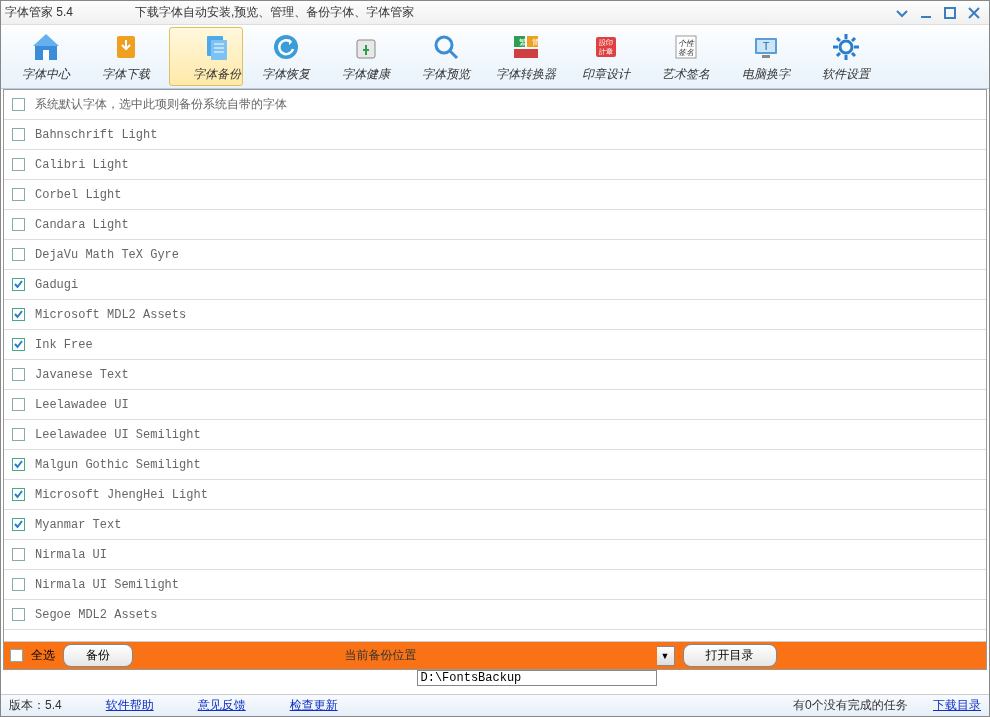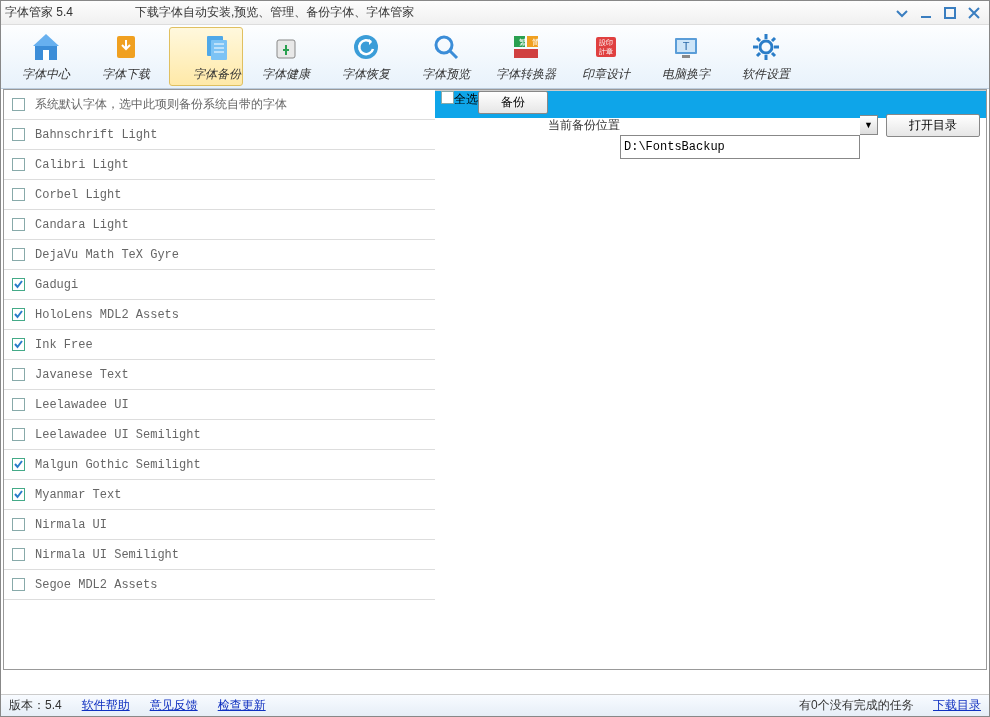--- a/index.html
+++ b/index.html
@@ -11,36 +11,36 @@
 .titlebar .spacer { flex: 1; }
 .titlebar .winbtn { width: 22px; height: 18px; margin-left: 2px; display: flex; align-items: center; justify-content: center; cursor: pointer; }
 .titlebar .winbtn svg { width: 16px; height: 16px; }
 
 .toolbar { height: 64px; background: linear-gradient(#fdfeff, #e8f2fb); border-bottom: 1px solid #bcd; display: flex; padding: 2px 8px; gap: 6px; }
 .tool-item { width: 74px; display: flex; flex-direction: column; align-items: center; justify-content: center; gap: 2px; cursor: pointer; border: 1px solid transparent; border-radius: 3px; padding: 2px 0; }
 .tool-item.active { background: linear-gradient(#fff8dd, #ffe9a8); border: 1px solid #e0c060; padding-left: 22px; }
 .tool-item .ticon { width: 34px; height: 34px; display: flex; align-items: center; justify-content: center; }
 .tool-item .tlabel { font-size: 12px; color: #333; font-style: italic; }
 
-.main-area { position: absolute; top: 88px; left: 2px; right: 2px; bottom: 46px; border: 1px solid #999; background: #fff; display: flex; flex-direction: row; }
+.main-area { position: absolute; top: 88px; left: 2px; right: 2px; bottom: 46px; border: 1px solid #999; background: #fff; display: flex; flex-direction: column; }
 .font-list { flex: 1; overflow-y: scroll; overflow-x: hidden; }
 .font-row { height: 30px; display: flex; align-items: center; padding: 0 8px; border-bottom: 1px solid #ddd; }
 .font-row .cb { width: 13px; height: 13px; margin-right: 10px; }
 .font-row .fname { font-family: "Courier New", monospace; font-size: 12px; color: #666; }
 
-.bottom-bar { height: 28px; display: flex; align-items: flex-start; padding: 0 6px; border-top: 1px solid #ccc; background: #0ea5e9; }
+.bottom-bar { height: 28px; display: flex; align-items: center; padding: 0 6px; gap: 8px; border-top: 1px solid #ccc; background: #f97316; }
 .bottom-bar .cb { width: 13px; height: 13px; vertical-align: middle; }
-.bottom-bar .btn { padding: 2px 22px; border: 1px solid #888; background: linear-gradient(#fff,#e6e6e6); border-radius: 2px; cursor: pointer; font-size: 12px; }
-.bottom-bar .path-input { flex: 0 0 240px; height: 24px; border: 1px solid #888; font-family: "Courier New", monospace; font-size: 12px; padding: 0 3px; margin-top: 44px; }
+.bottom-bar .btn { padding: 2px 22px; border: 1px solid #888; background: linear-gradient(#fff,#e6e6e6); border-radius: 8px; cursor: pointer; font-size: 12px; }
+.bottom-bar .path-input { flex: 0 0 240px; height: 16px; border: 1px solid #888; font-family: "Courier New", monospace; font-size: 12px; padding: 0 3px; margin-top: 44px; }
 .bottom-bar .dd-arrow { width: 18px; height: 20px; border: 1px solid #888; border-left: none; background: linear-gradient(#fff,#ddd); cursor: pointer; display: flex; align-items: center; justify-content: center; font-size: 9px; }
 .bottom-bar .lbl { font-size: 12px; color: #333; }
 .bottom-bar .center-group { margin-left: auto; margin-right: auto; display: flex; align-items: center; }
 
 .statusbar { position: absolute; bottom: 0; left: 0; right: 0; height: 22px; background: linear-gradient(#f8fbff,#e6eef7); border-top: 1px solid #ccc; display: flex; align-items: center; padding: 0 8px; font-size: 12px; color: #333; }
-.statusbar .link { color: #1030c0; text-decoration: underline; margin-left: 20px; cursor: pointer; }
+.statusbar .link { color: #1030c0; text-decoration: underline; margin-left: 44px; cursor: pointer; }
 .statusbar .right { margin-left: auto; }
 
 .cb-empty { border: 1px solid #8aa; background: #fff; }
 .cb-checked { border: 1px solid #4a8; background: #fff; display: inline-flex; align-items: center; justify-content: center; }
 .cb-checked svg { width: 11px; height: 11px; }
 
 ::-webkit-scrollbar { width: 17px; }
 ::-webkit-scrollbar-track { background: #f0f0f0; border-left: 1px solid #ccc; }
 ::-webkit-scrollbar-thumb { background: #c8c8c8; border: 1px solid #aaa; }
 ::-webkit-scrollbar-button { background: #e8e8e8; border: 1px solid #aaa; height: 17px; }
@@ -102,35 +102,35 @@
           <line x1="14" y1="14" x2="24" y2="14" stroke="#fff"></line>
           <line x1="14" y1="18" x2="24" y2="18" stroke="#fff"></line>
           <line x1="14" y1="22" x2="24" y2="22" stroke="#fff"></line>
         </svg>
       </span>
       <span class="tlabel">字体备份</span>
     </div>
     <div class="tool-item">
       <span class="ticon">
         <svg width="34" height="34">
-          <rect x="8" y="10" width="18" height="18" fill="#e8e8e8" stroke="#888" rx="2"></rect>
-          <path d="M14 19h2v-4h2v4h2v2h-2v4h-2v-4h-2z" fill="#2aa050"></path>
-        </svg>
-      </span>
-      <span class="tlabel">字体健康</span>
-    </div>
-    <div class="tool-item">
-      <span class="ticon">
-        <svg width="34" height="34">
           <circle cx="17" cy="17" r="12" fill="#3b9dd8"></circle>
           <path d="M22 12a7 7 0 10 2 7" stroke="#fff" stroke-width="2.5" fill="none"></path>
           <path d="M20 9l3 3-3 3" fill="#fff"></path>
         </svg>
       </span>
       <span class="tlabel">字体恢复</span>
+    </div>
+    <div class="tool-item">
+      <span class="ticon">
+        <svg width="34" height="34">
+          <rect x="8" y="10" width="18" height="18" fill="#e8e8e8" stroke="#888" rx="2"></rect>
+          <path d="M14 19h2v-4h2v4h2v2h-2v4h-2v-4h-2z" fill="#2aa050"></path>
+        </svg>
+      </span>
+      <span class="tlabel">字体健康</span>
     </div>
     <div class="tool-item">
       <span class="ticon">
         <svg width="34" height="34">
           <circle cx="15" cy="15" r="8" fill="none" stroke="#3b8dd8" stroke-width="3"></circle>
           <line x1="21" y1="21" x2="28" y2="28" stroke="#3b8dd8" stroke-width="3"></line>
         </svg>
       </span>
       <span class="tlabel">字体预览</span>
     </div>
@@ -148,20 +148,30 @@
     </div>
     <div class="tool-item">
       <span class="ticon">
         <svg width="34" height="34">
           <rect x="7" y="7" width="20" height="20" fill="#e04040" rx="2"></rect>
           <text x="17" y="15" font-size="7" fill="#fff" text-anchor="middle">設印</text>
           <text x="17" y="24" font-size="7" fill="#fff" text-anchor="middle">計章</text>
         </svg>
       </span>
       <span class="tlabel">印章设计</span>
+    </div>
+    <div class="tool-item">
+      <span class="ticon">
+        <svg width="34" height="34">
+          <rect x="7" y="6" width="20" height="22" fill="#fff" stroke="#999"></rect>
+          <text x="17" y="16" font-size="8" fill="#333" text-anchor="middle" font-style="italic">个性</text>
+          <text x="17" y="25" font-size="8" fill="#333" text-anchor="middle" font-style="italic">签名</text>
+        </svg>
+      </span>
+      <span class="tlabel">艺术签名</span>
     </div>
     <div class="tool-item">
       <span class="ticon">
         <svg width="34" height="34">
           <rect x="6" y="8" width="22" height="16" fill="#5a9dd8" rx="1"></rect>
           <rect x="8" y="10" width="18" height="12" fill="#cde5f8"></rect>
           <text x="17" y="20" font-size="11" fill="#2a6aa8" text-anchor="middle">T</text>
           <rect x="13" y="25" width="8" height="3" fill="#888"></rect>
         </svg>
       </span>
@@ -220,21 +230,21 @@
           </svg>
         </span>
         <span class="fname">Gadugi</span>
       </div>
       <div class="font-row">
         <span class="cb cb-checked">
           <svg viewBox="0 0 11 11">
             <path d="M2 5l2.5 3L9 2" stroke="#2a7dc8" stroke-width="2" fill="none"></path>
           </svg>
         </span>
-        <span class="fname">HoloLens MDL2 Assets</span>
+        <span class="fname">Microsoft MDL2 Assets</span>
       </div>
       <div class="font-row">
         <span class="cb cb-checked">
           <svg viewBox="0 0 11 11">
             <path d="M2 5l2.5 3L9 2" stroke="#2a7dc8" stroke-width="2" fill="none"></path>
           </svg>
         </span>
         <span class="fname">Ink Free</span>
       </div>
       <div class="font-row">
@@ -249,20 +259,28 @@
         <span class="cb cb-empty"></span>
         <span class="fname">Leelawadee UI Semilight</span>
       </div>
       <div class="font-row">
         <span class="cb cb-checked">
           <svg viewBox="0 0 11 11">
             <path d="M2 5l2.5 3L9 2" stroke="#2a7dc8" stroke-width="2" fill="none"></path>
           </svg>
         </span>
         <span class="fname">Malgun Gothic Semilight</span>
+      </div>
+      <div class="font-row">
+        <span class="cb cb-checked">
+          <svg viewBox="0 0 11 11">
+            <path d="M2 5l2.5 3L9 2" stroke="#2a7dc8" stroke-width="2" fill="none"></path>
+          </svg>
+        </span>
+        <span class="fname">Microsoft JhengHei Light</span>
       </div>
       <div class="font-row">
         <span class="cb cb-checked">
           <svg viewBox="0 0 11 11">
             <path d="M2 5l2.5 3L9 2" stroke="#2a7dc8" stroke-width="2" fill="none"></path>
           </svg>
         </span>
         <span class="fname">Myanmar Text</span>
       </div>
       <div class="font-row">
@@ -291,15 +309,15 @@
   </div>
 </div>
 
 <div class="statusbar">
   <span>版本：5.4</span>
   <span class="link">软件帮助</span>
   <span class="link">意见反馈</span>
   <span class="link">检查更新</span>
   <span class="right">
     <span>有0个没有完成的任务</span>
-    <span class="link" style="margin-left:16px">下载目录</span>
+    <span class="link" style="margin-left:22px">下载目录</span>
   </span>
 </div>
 
 </body></html>

